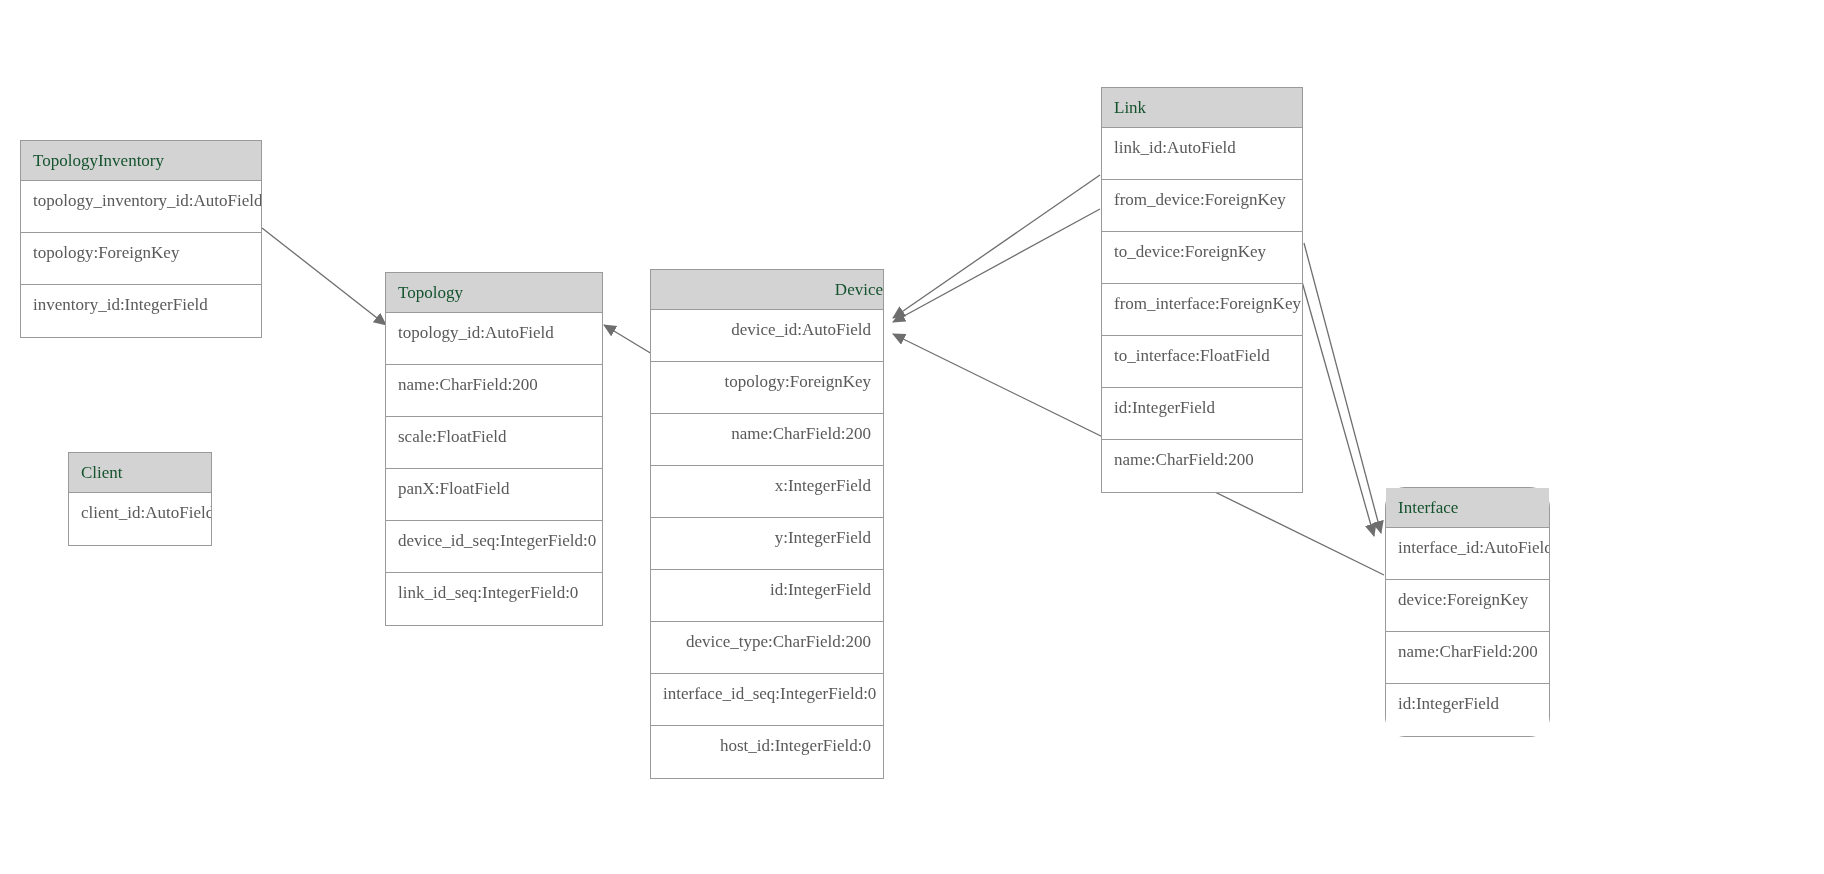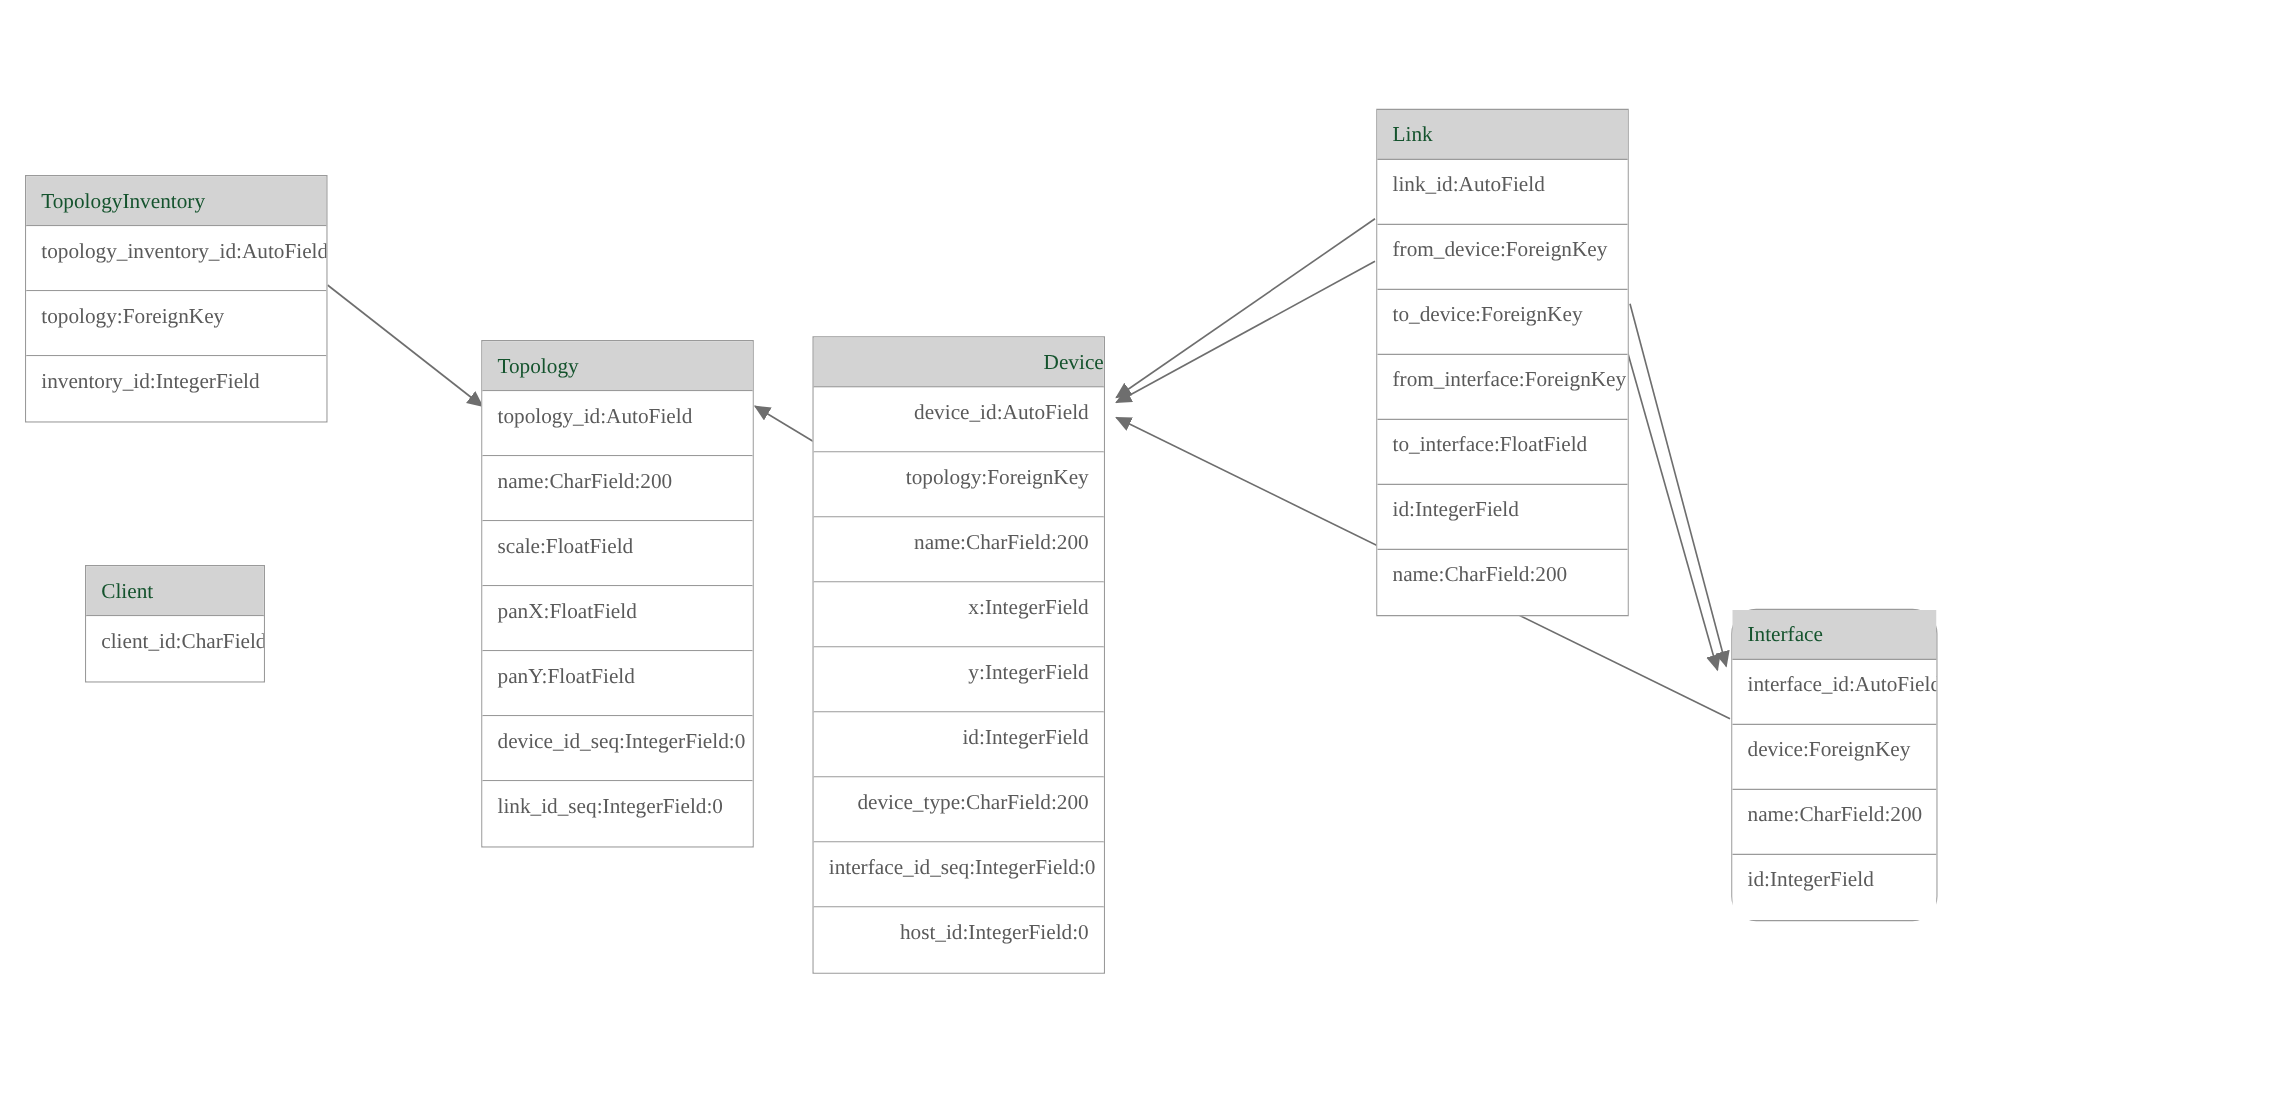--- a/index.html
+++ b/index.html
@@ -113,30 +113,29 @@
 
   <div class="entity" style="left:20px; top:140px; width:242px;">
     <div class="entity-title">TopologyInventory</div>
     <div class="entity-field">topology_inventory_id:AutoField</div>
     <div class="entity-field">topology:ForeignKey</div>
     <div class="entity-field">inventory_id:IntegerField</div>
   </div>
 
   <div class="entity" style="left:68px; top:452px; width:144px;">
     <div class="entity-title">Client</div>
-    <div class="entity-field">client_id:CharField</div>
+    <div class="entity-field">client_id:AutoField</div>
   </div>
 
   <div class="entity" style="left:385px; top:272px; width:218px;">
     <div class="entity-title">Topology</div>
     <div class="entity-field">topology_id:AutoField</div>
     <div class="entity-field">name:CharField:200</div>
     <div class="entity-field">scale:FloatField</div>
     <div class="entity-field">panX:FloatField</div>
-    <div class="entity-field">panY:FloatField</div>
     <div class="entity-field">device_id_seq:IntegerField:0</div>
     <div class="entity-field">link_id_seq:IntegerField:0</div>
   </div>
 
   <div class="entity" style="left:650px; top:269px; width:234px;text-align:right;">
     <div class="entity-title">Device</div>
     <div class="entity-field">device_id:AutoField</div>
     <div class="entity-field">topology:ForeignKey</div>
     <div class="entity-field">name:CharField:200</div>
     <div class="entity-field">x:IntegerField</div>

